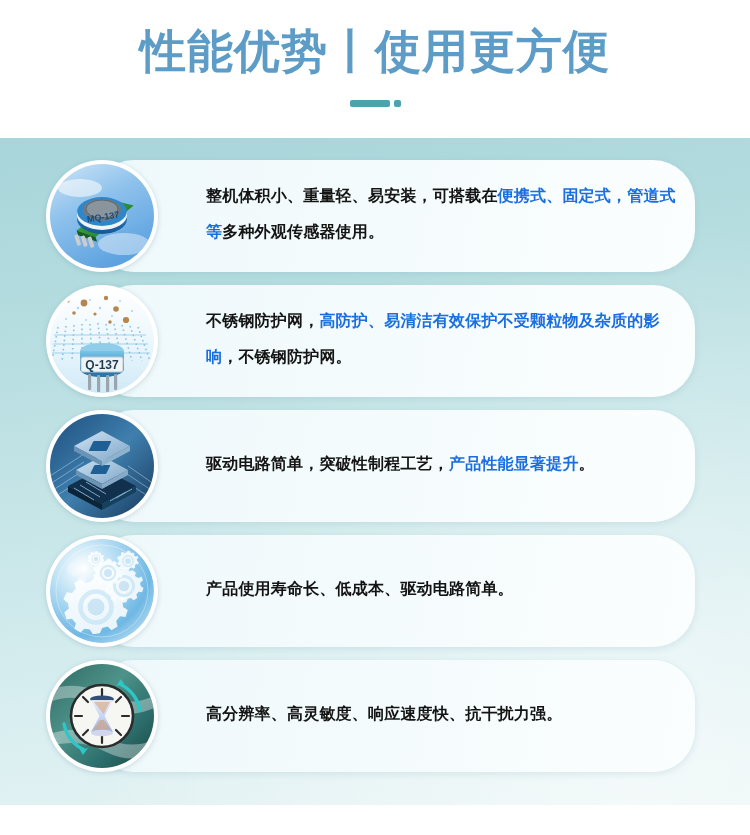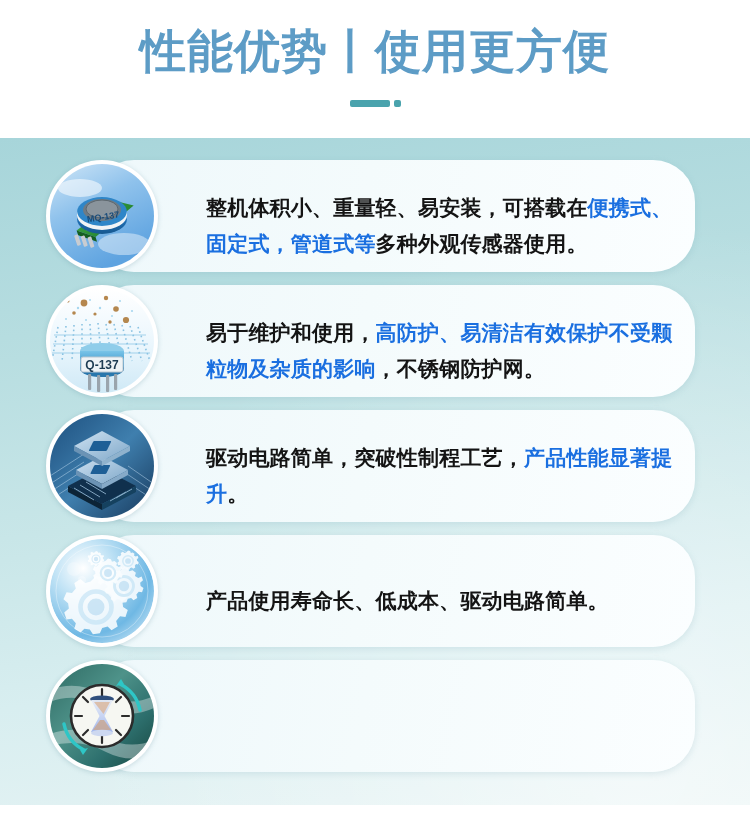--- a/index.html
+++ b/index.html
@@ -102,26 +102,26 @@
     top: 0;
     width: 603px;
     height: 112px;
     border-radius: 42px;
     background: linear-gradient(100deg, #eef8fb 0%, #f4fbfc 45%, #fbfeff 100%);
     box-shadow: 0 2px 7px rgba(110,160,175,.20);
   }
   .card-text {
     position: absolute;
     left: 160px;
-    top: 16px;
+    top: 4px;
     width: 480px;
     height: 100px;
     display: flex;
     align-items: center;
-    font-size: 21px;
+    font-size: 16px;
     font-weight: bold;
     line-height: 36px;
     color: #141414;
     letter-spacing: 0.2px;
   }
   .card-text b { color: #1a6fe0; font-weight: bold; }
 
   
   .icon-wrap {
     position: absolute;
@@ -286,21 +286,21 @@
                 <rect x="-14" y="11" width="3.2" height="16" rx="1"></rect>
                 <rect x="-5" y="12" width="3.2" height="17" rx="1"></rect>
                 <rect x="4" y="12" width="3.2" height="17" rx="1"></rect>
                 <rect x="12" y="11" width="3.2" height="16" rx="1"></rect>
               </g>
             </g>
           </svg>
         </div>
       </div>
       <div class="card-text">
-        <span><span>易于维护和使用，</span><b>高防护、易清洁有效保护不受颗粒物及杂质的影响</b><span>，不锈钢防护网。</span></span>
+        <span><span>不锈钢防护网，</span><b>高防护、易清洁有效保护不受颗粒物及杂质的影响</b><span>，不锈钢防护网。</span></span>
       </div>
     </div>
 
     <div class="card row-2">
       <div class="card-body"></div>
       <div class="icon-wrap">
         <div class="icon-disc">
           <svg viewBox="0 0 104 104">
             <defs>
               <linearGradient id="bg3" x1="0" y1="0" x2="1" y2="1">
@@ -435,16 +435,19 @@
             <g>
               <ellipse cx="52" cy="35" rx="12" ry="3.6" fill="#2f4f7d"></ellipse>
               <path d="M41 36 L63 36 L54.5 52 L63 68 L41 68 L49.5 52 Z" fill="url(#sand5)" opacity=".95"></path>
               <path d="M44 38 L60 38 L53.5 50 Z" fill="#d9b79f" opacity=".85"></path>
               <path d="M43 66 L61 66 L54 56 L50 56 Z" fill="#c9a68e" opacity=".8"></path>
               <ellipse cx="52" cy="69" rx="11" ry="3.2" fill="#cdd8f0"></ellipse>
             </g>
           </svg>
         </div>
       </div>
+      <div class="card-text">
+        <span><span>高分辨率、高灵敏度、响应速度快、抗干扰力强。</span></span>
+      </div>
     </div>
 
   </div>
 </div>
 
 </body></html>

